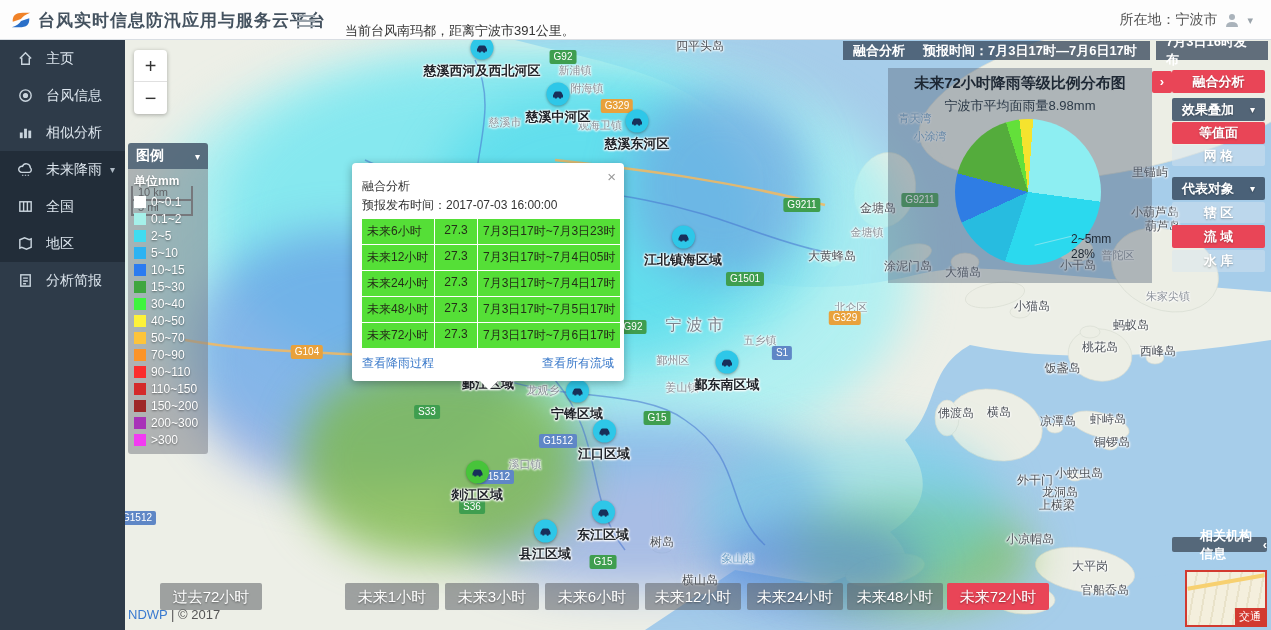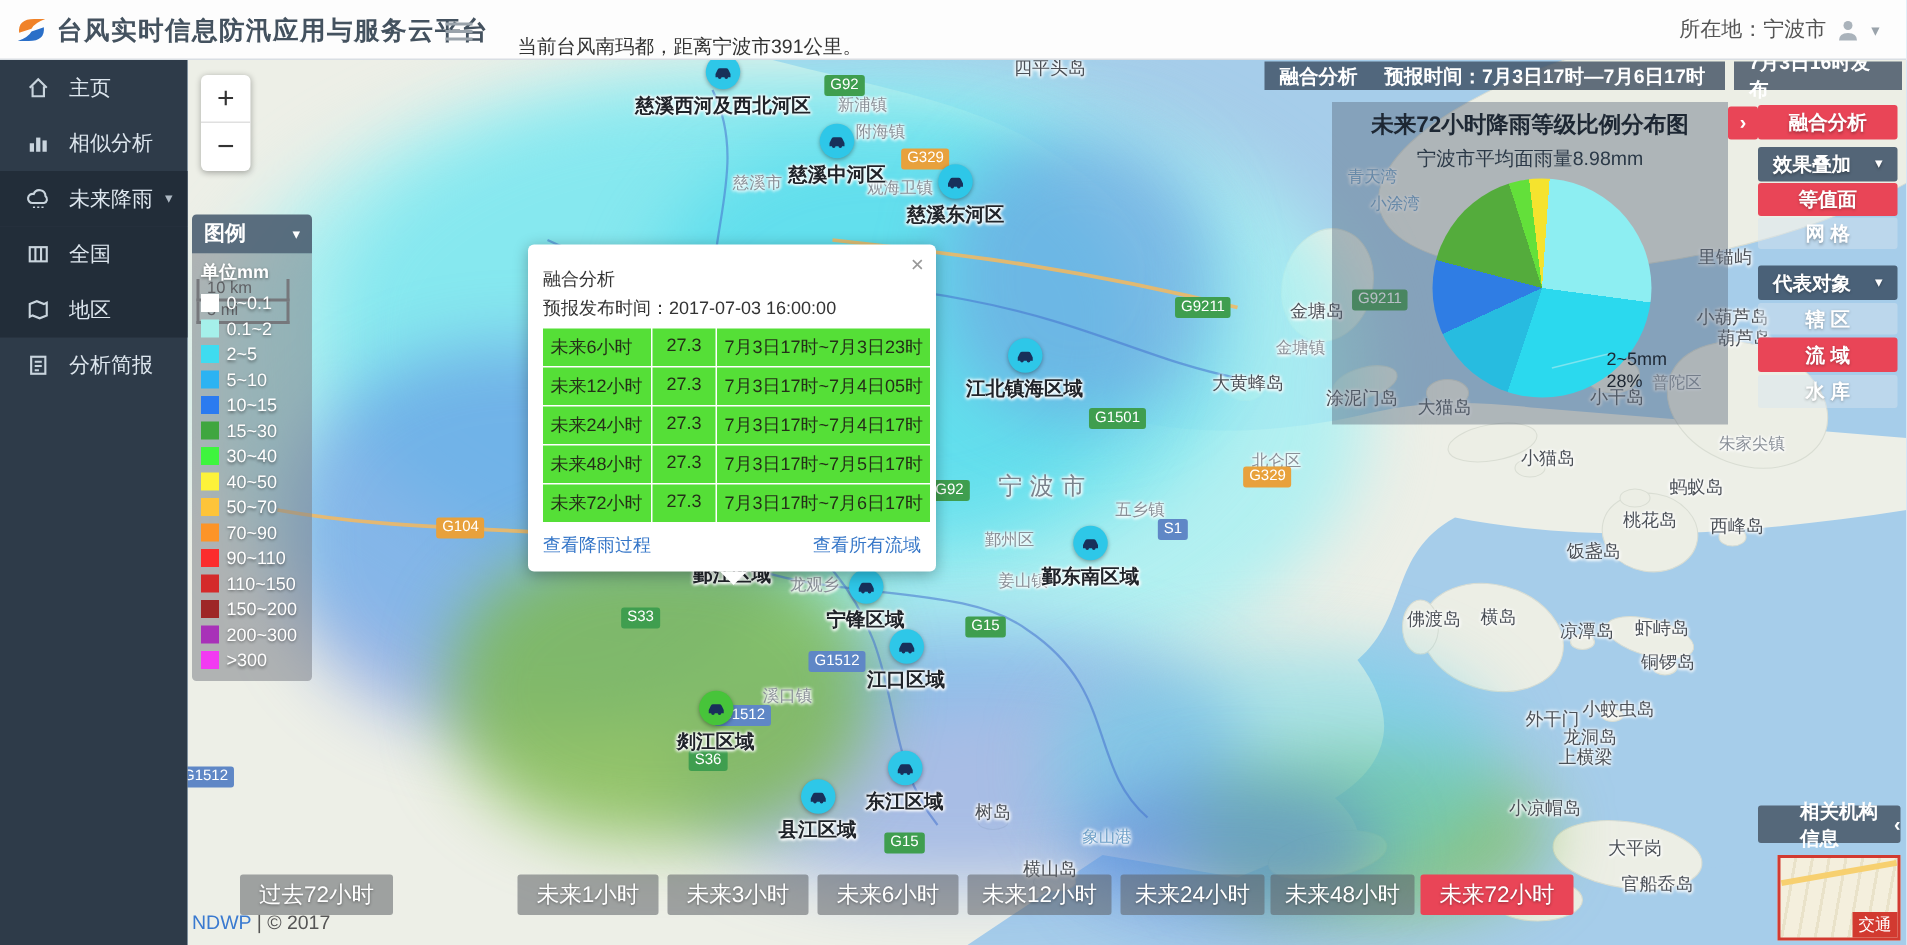--- a/index.html
+++ b/index.html
@@ -120,21 +120,21 @@
   .rbtn.light { background:rgba(215,228,240,.45); }
   .rb-caret { font-size:10px; }
 
   
   .tbtn { position:absolute; z-index:6; height:27px; line-height:27px; text-align:center; color:#fff;
           font-size:15px; font-weight:normal; background:rgba(92,97,102,.55); cursor:pointer;
           text-shadow:0 1px 2px rgba(0,0,0,.4); border-radius:2px; padding:0 8px; }
   .tbtn.active { background:#e94557; }
 
   
-  .related { position:absolute; left:1047px; top:497px; width:95px; height:25px; z-index:6;
+  .related { position:absolute; left:1047px; top:497px; width:95px; height:15px; z-index:6;
              background:rgba(70,86,102,.85); color:#fff; font-size:13px; font-weight:bold;
              display:flex; align-items:center; justify-content:center; gap:6px; cursor:pointer; border-radius:2px;padding-left:28px; }
   .minimap { position:absolute; left:1060px; top:530px; width:82px; height:57px; z-index:6;
              border:2px solid #d23a30; background:
                repeating-linear-gradient(100deg, #f4efdd 0 9px, #e9e2c9 9px 11px),
                #f4efdd; cursor:pointer; }
   .minimap:before { content:""; position:absolute; left:0; top:8px; width:100%; height:4px; background:#f7d070; transform:rotate(-10deg); }
   .mm-tag { position:absolute; right:0; bottom:0; background:#d23a30; color:#fff; font-size:11px; padding:1px 4px; }
   .attri { position:absolute; left:3px; top:567px; z-index:6; font-size:13px; }
   .attri .a1 { color:#3a7ad0; cursor:pointer; } .attri .a2 { color:#555; }
@@ -168,20 +168,29 @@
 
   <div id="sidebar">
       <div class="side-item">
         <span class="si-icon">
           <svg viewBox="0 0 18 18" fill="none" stroke="#c9d4dd" stroke-width="1.5">
             <path d="M3 9 L9 3 L15 9"></path>
             <path d="M5 8 V15 H13 V8"></path>
           </svg>
         </span>
         <span>主页</span>
+      </div>
+      <div class="side-item">
+        <span class="si-icon">
+          <svg viewBox="0 0 18 18" fill="none" stroke="#c9d4dd" stroke-width="1.5">
+            <circle cx="9" cy="9" r="6"></circle>
+            <circle cx="9" cy="9" r="2" fill="#c9d4dd"></circle>
+          </svg>
+        </span>
+        <span>台风信息</span>
       </div>
       <div class="side-item">
         <span class="si-icon">
           <svg viewBox="0 0 18 18" fill="#c9d4dd">
             <rect x="3" y="9" width="3" height="6"></rect>
             <rect x="7.5" y="5" width="3" height="10"></rect>
             <rect x="12" y="7" width="3" height="8"></rect>
           </svg>
         </span>
         <span>相似分析</span>

